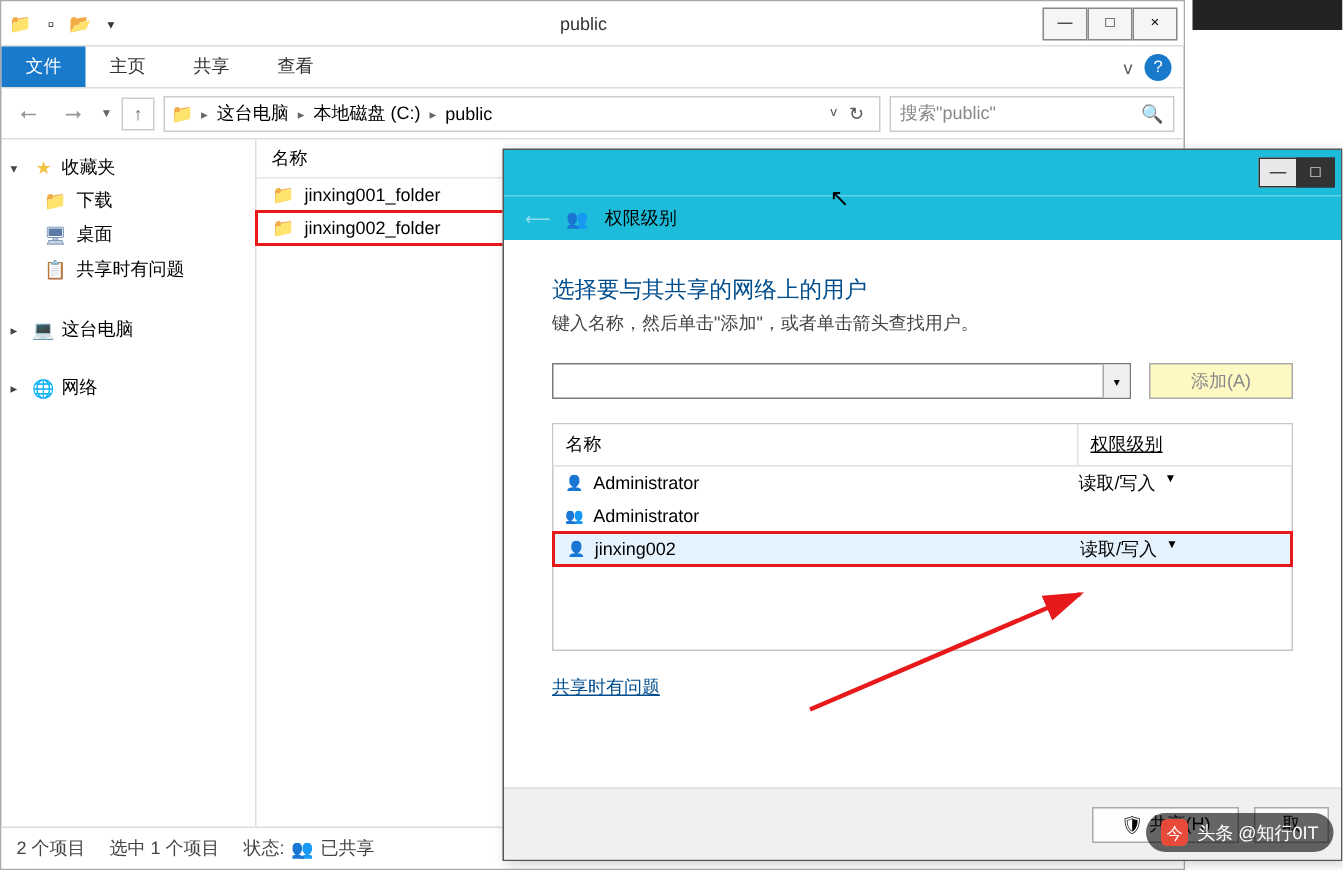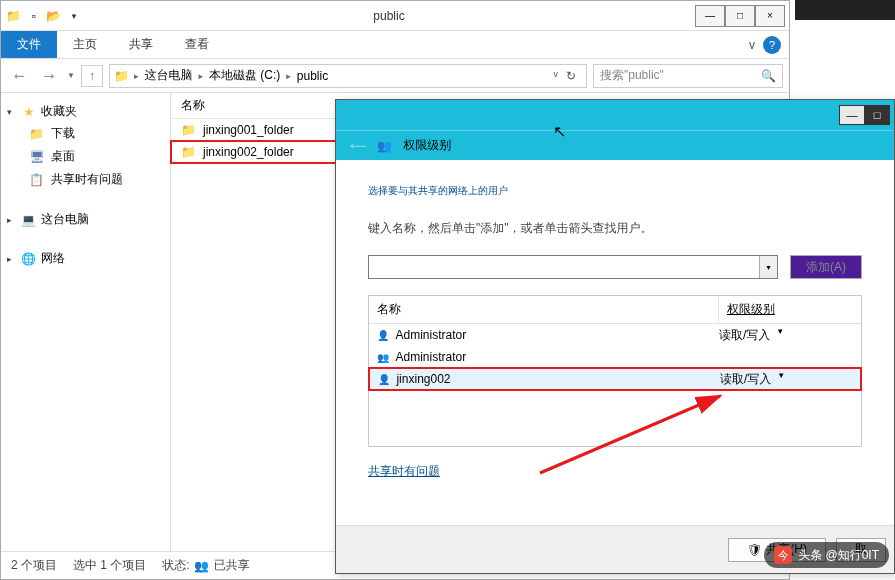--- a/index.html
+++ b/index.html
@@ -54,26 +54,26 @@
     
     .statusbar { position: absolute; bottom: 0; left: 0; right: 0; height: 28px; border-top: 1px solid #ddd; display: flex; align-items: center; padding: 0 10px; gap: 16px; color: #444; background: #fff; }
     .status-share { display: flex; align-items: flex-end; gap: 4px; }
     
     
     .dialog { position: absolute; left: 335px; top: 99px; width: 560px; height: 475px; background: #fff; border: 1px solid #555; box-shadow: 2px 2px 8px rgba(0,0,0,0.2); }
     .dialog-titlebar { height: 30px; background: #1cbcda; display: flex; align-items: center; justify-content: flex-end; padding: 0 4px; }
     .dlg-win-btn { width: 26px; height: 20px; display: flex; align-items: center; justify-content: center; cursor: pointer; border: 1px solid #333; margin-left: -1px; background: #e8e8e8; font-size: 11px; }
     .dialog-crumb { height: 30px; background: #1cbcda; display: flex; align-items: center; padding: 0 14px; gap: 10px; border-top: 1px solid rgba(255,255,255,0.3); }
     .dialog-body { padding: 24px 32px 14px; }
-    .dlg-heading { font-size: 10px; color: #004d8d; margin-bottom: 22px; }
+    .dlg-heading { font-size: 15px; color: #004d8d; margin-bottom: 4px; }
     .dlg-hint { color: #444; margin-bottom: 18px; }
     .input-row { display: flex; gap: 12px; margin-bottom: 16px; }
     .dlg-combo { flex: 1; height: 24px; border: 1px solid #7a7a7a; display: flex; align-items: center; background: #fff; }
     .combo-btn { width: 18px; height: 100%; border-left: 1px solid #aaa; background: #efefef; display: flex; align-items: center; justify-content: center; font-size: 8px; cursor: pointer; }
-    .add-btn { width: 72px; height: 24px; border: 1px solid #aaa; background: #4c1d95; color: #888; display: flex; align-items: center; justify-content: center; }
+    .add-btn { width: 96px; height: 24px; border: 1px solid #aaa; background: #fef9c3; color: #888; display: flex; align-items: center; justify-content: center; }
     
     .perm-table { border: 1px solid #c8c8c8; }
     .perm-header { display: flex; border-bottom: 1px solid #e0e0e0; background: #fff; }
     .perm-col { padding: 5px 8px; border-right: 1px solid #e0e0e0; }
     .perm-col.c1 { width: 350px; }
     .perm-col.c2 { flex: 1; border-right: none; text-decoration: underline; }
     .perm-row { display: flex; align-items: center; height: 22px; }
     .perm-row .c1 { width: 350px; padding-left: 8px; display: flex; align-items: center; gap: 6px; }
     .perm-row .c2 { flex: 1; display: flex; gap: 6px; cursor: pointer; }
     .perm-row.highlighted { outline: 2px solid #e8191a; outline-offset: -1px; }

